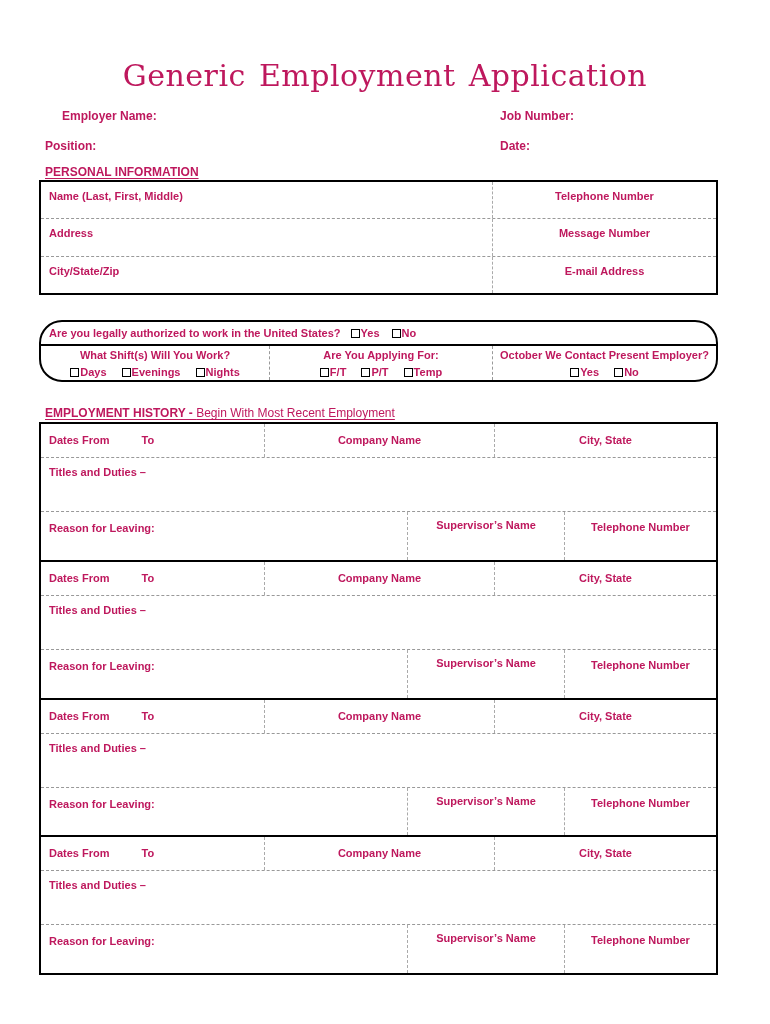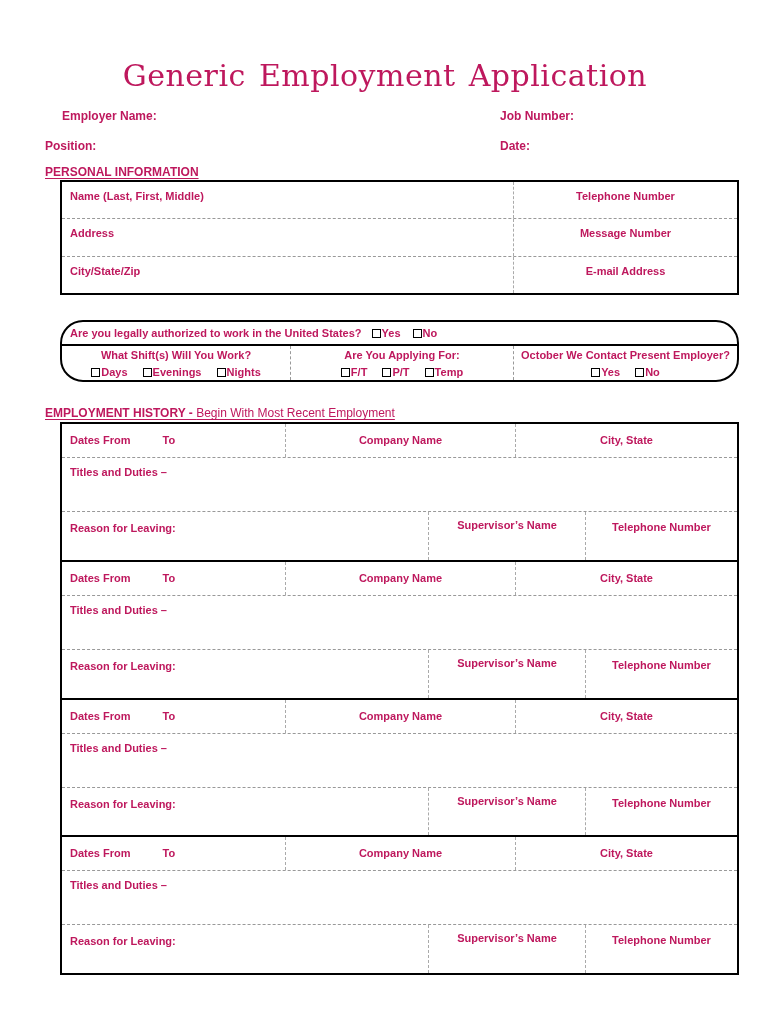--- a/index.html
+++ b/index.html
@@ -13,21 +13,21 @@
     font-family:"DejaVu Serif", serif; font-size:30px; font-weight:normal;
     letter-spacing:0.5px; word-spacing:3px;
   }
   .hdr-label { position:absolute; font-size:12px; font-weight:bold; }
   .sec-title {
     position:absolute; font-size:12px; font-weight:bold;
     text-decoration:underline; text-underline-offset:2px;
   }
   .sec-title .normal { font-weight:normal; }
 
-  .tbl { position:absolute; left:60px; width:679px; border:2px solid #000; box-sizing:border-box; background:#fff; }
+  .tbl { position:absolute; left:39px; width:679px; border:2px solid #000; box-sizing:border-box; background:#fff; }
   .lbl { font-size:11px; font-weight:bold; line-height:13px; }
   .opt-lbl { font-size:11px; font-weight:bold; }
 
   
   .pi { top:180px; height:115px; display:flex; flex-direction:column; }
   .pi-row { display:flex; flex:1; box-sizing:border-box; }
   .pi-row + .pi-row { border-top:1px dashed #999; }
   .pi-left { width:452px; box-sizing:border-box; border-right:1px dashed #aaa; padding:4px 8px; }
   .pi-right { flex:1; text-align:center; padding-top:4px; }
 

